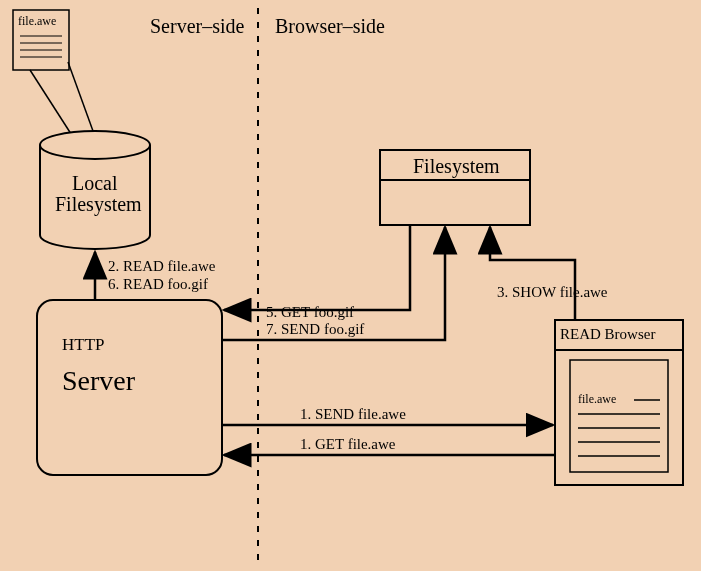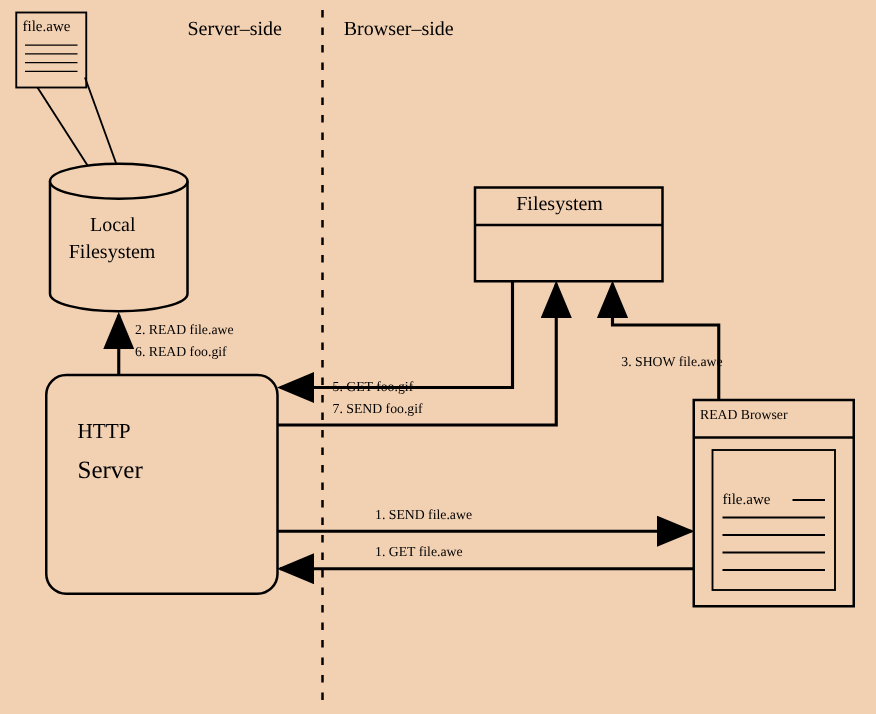--- a/index.html
+++ b/index.html
@@ -1,18 +1,18 @@
 <!DOCTYPE html>
 <html><head>
 <meta charset="utf-8">
 <style>
   html,body{margin:0;padding:0}
   body{background:#f2d1b3;width:701px;height:571px;position:relative;font-family:"Times New Roman",serif;color:#000}
-  .lbl{position:absolute;font-size:16px;white-space:nowrap}
-  .small{font-size:11px}
+  .lbl{position:absolute;font-size:20px;white-space:nowrap}
+  .small{font-size:15px}
   .tiny{font-size:12px}
 </style>
 </head>
 <body>
 
 <svg width="701" height="571" style="position:absolute;left:0;top:0">
   <defs>
     <marker id="ah" markerWidth="12" markerHeight="10" refX="11" refY="5" orient="auto">
       <path d="M0,0 L12,5 L0,10 Z" fill="#000"></path>
     </marker>
@@ -70,21 +70,21 @@
 
 <div class="lbl" style="left:150px;top:15px">Server–side</div>
 <div class="lbl" style="left:275px;top:15px">Browser–side</div>
 
 <div class="lbl tiny" style="left:18px;top:14px">file.awe</div>
 
 <div class="lbl" style="left:72px;top:172px">Local</div>
 <div class="lbl" style="left:55px;top:193px">Filesystem</div>
 
 <div class="lbl" style="left:62px;top:335px;font-size:17px">HTTP</div>
-<div class="lbl" style="left:62px;top:365px;font-size:20px">Server</div>
+<div class="lbl" style="left:62px;top:365px;font-size:28px">Server</div>
 
 <div class="lbl" style="left:413px;top:155px">Filesystem</div>
 
 <div class="lbl small" style="left:560px;top:326px">READ Browser</div>
 <div class="lbl tiny" style="left:578px;top:392px">file.awe</div>
 
 <div class="lbl small" style="left:108px;top:258px">2. READ file.awe</div>
 <div class="lbl small" style="left:108px;top:276px">6. READ foo.gif</div>
 <div class="lbl small" style="left:266px;top:304px">5. GET foo.gif</div>
 <div class="lbl small" style="left:266px;top:321px">7. SEND foo.gif</div>

